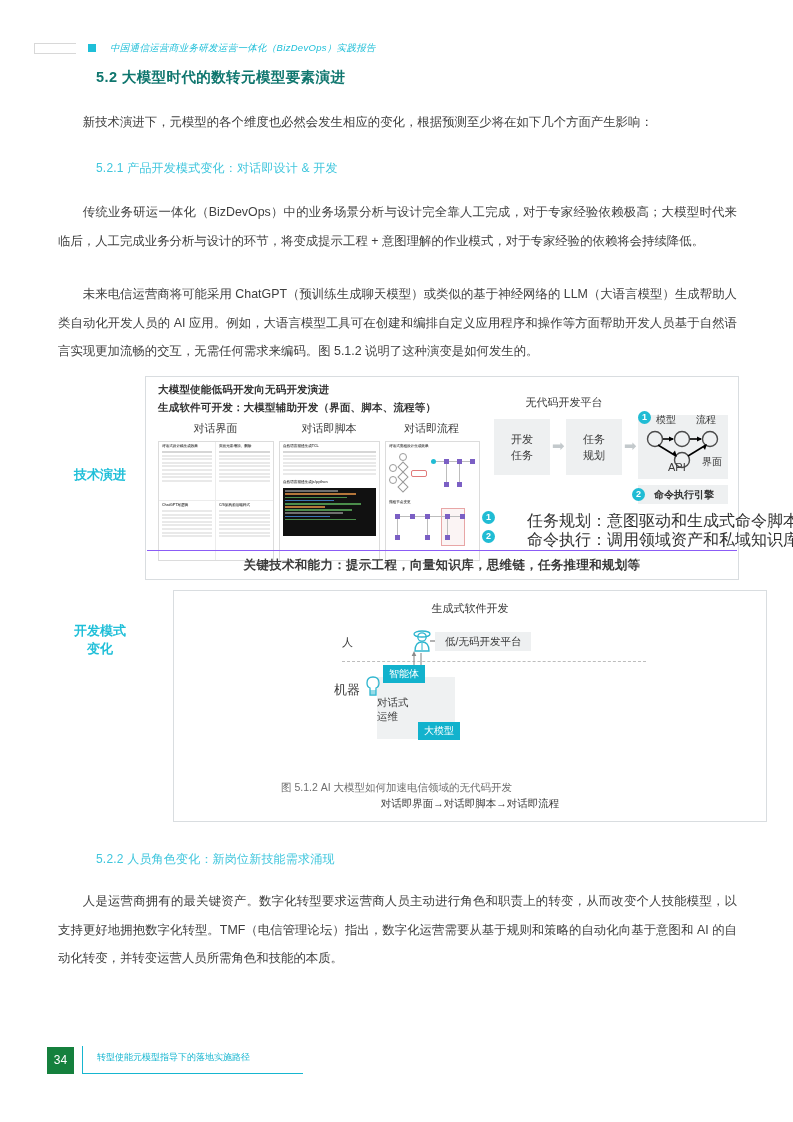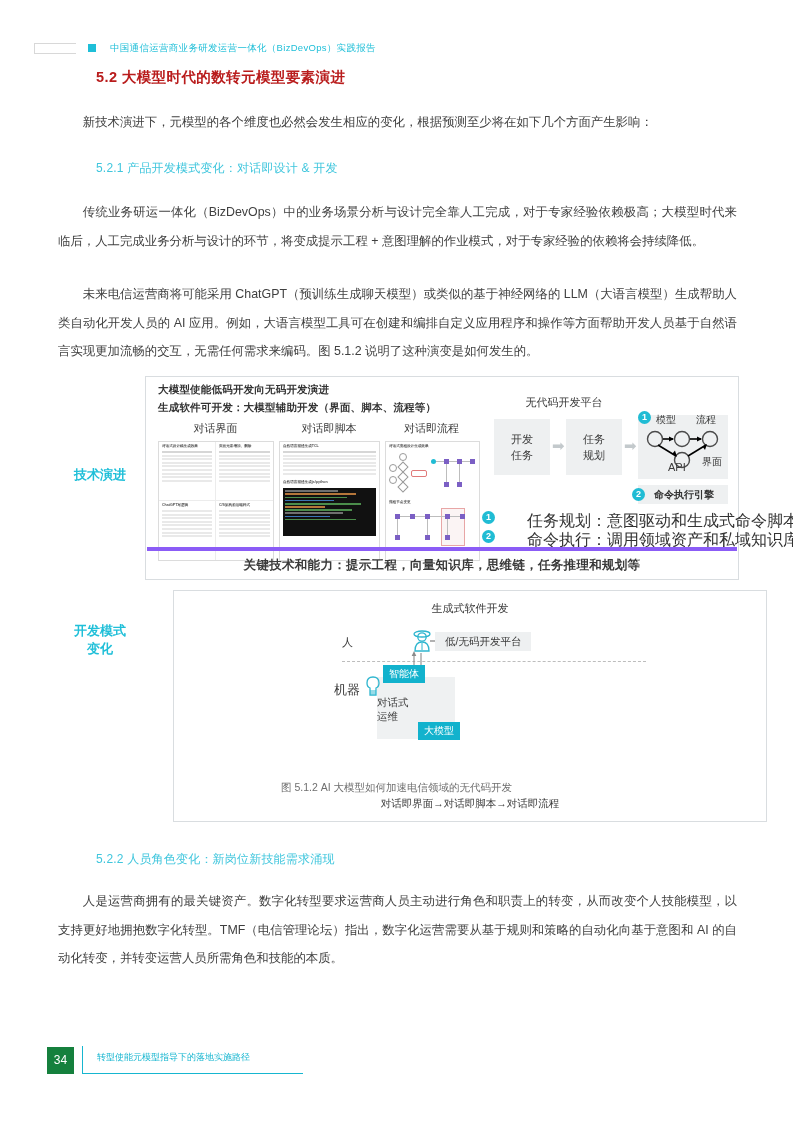--- a/index.html
+++ b/index.html
@@ -18,20 +18,21 @@
 
   
   .header {
     position: absolute;
     top: 40px;
     left: 34px;
     right: 40px;
     height: 16px;
     display: flex;
     align-items: center;
+    font-style: italic;
   }
   .header-rule {
     width: 42px;
     height: 11px;
     border: 1px solid #d8d8d8;
     border-right: none;
     box-sizing: border-box;
   }
   .header-square {
     width: 8px;
@@ -47,21 +48,21 @@
     white-space: nowrap;
   }
 
   
   .h2 {
     position: absolute;
     left: 96px;
     top: 68px;
     font-size: 14.5px;
     font-weight: bold;
-    color: #b91c1c;
+    color: #0f766e;
     letter-spacing: .4px;
   }
   .h3 {
     font-size: 12px;
     color: #3fc6dd;
     letter-spacing: .2px;
     margin: 0;
   }
   .h3.pos1 { position: absolute; left: 96px; top: 160px; }
   .h3.pos2 { position: absolute; left: 96px; top: 851px; }
@@ -311,21 +312,21 @@
     color: #333;
     white-space: nowrap;
     margin-left: 28px;
   }
   .pt-footer {
     position: absolute;
     left: 1px;
     right: 1px;
     bottom: 0;
     height: 28px;
-    border-top: 4px solid #8b5cf6;
+    border-top: 1px solid #8b5cf6;
     display: flex;
     align-items: center;
     justify-content: center;
     font-size: 12.5px;
     font-weight: bold;
     color: #3a3a3a;
     letter-spacing: .3px;
   }
 
   

